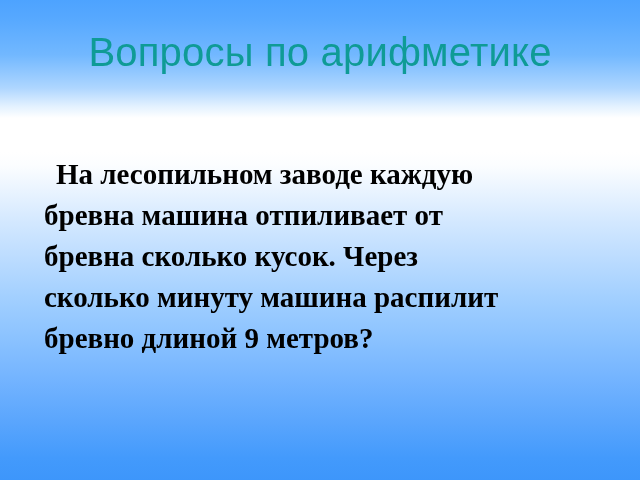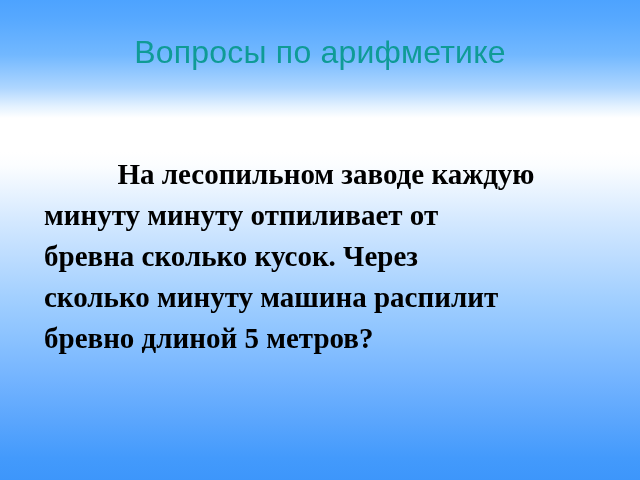--- a/index.html
+++ b/index.html
@@ -50,21 +50,21 @@
     top: 28px;
     width: 640px;
     text-align: center;
   }
 
   .slide-title {
     margin: 0;
     padding: 0;
     font-family: "Liberation Sans", "DejaVu Sans", sans-serif;
     font-weight: 400;
-    font-size: 32px;
+    font-size: 40px;
     line-height: 48px;
     letter-spacing: 0.2px;
     color: #0f9b96;
     white-space: nowrap;
   }
 
   
   .body-block {
     position: absolute;
     left: 44px;
@@ -83,35 +83,34 @@
     text-align: left;
   }
 
   .body-text .line {
     display: block;
     white-space: nowrap;
   }
 
   .body-text .line.first {
     padding-left: 12px;
-    text-align: center;
   }
 </style>
 </head>
 <body>
 
 <div class="slide">
 
   <div class="title-block">
     <h1 class="slide-title">Вопросы по арифметике</h1>
   </div>
 
   <div class="body-block">
     <p class="body-text">
       <span class="line first">На лесопильном заводе каждую</span>
-      <span class="line">минуту минуту отпиливает от</span>
+      <span class="line">бревна машина отпиливает от</span>
       <span class="line">бревна сколько кусок. Через</span>
       <span class="line">сколько минуту машина распилит</span>
-      <span class="line">бревно длиной 5 метров?</span>
+      <span class="line">бревно длиной 9 метров?</span>
     </p>
   </div>
 
 </div>
 
 </body></html>

